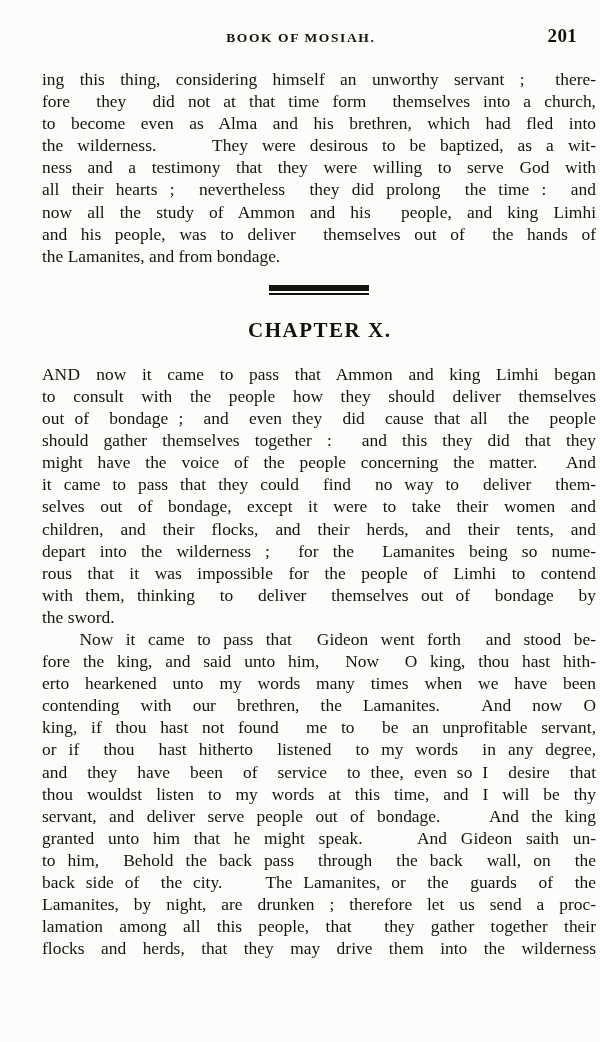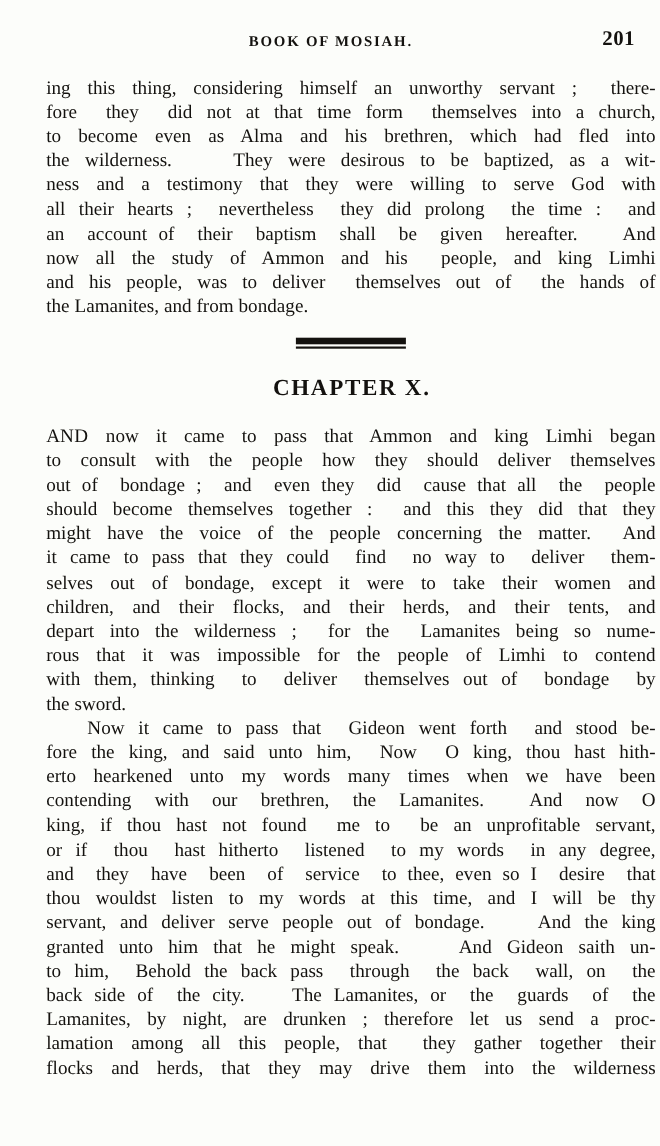--- a/index.html
+++ b/index.html
@@ -133,38 +133,37 @@
 
   <div class="textblock">
 
     <p class="para">
       <span class="line">ing this thing, considering himself an unworthy servant ;  there-</span>
       <span class="line">fore  they  did not at that time form  themselves into a church,</span>
       <span class="line">to become even as Alma and his brethren, which had fled into</span>
       <span class="line">the wilderness.    They were desirous to be baptized, as a wit-</span>
       <span class="line">ness and a testimony that they were willing to serve God with</span>
       <span class="line">all their hearts ;  nevertheless  they did prolong  the time :  and</span>
-      <span class="line">an  account of  their  baptism  shall  be  given  hereafter.    And</span>
       <span class="line">now all the study of Ammon and his  people, and king Limhi</span>
       <span class="line">and his people, was to deliver  themselves out of  the hands of</span>
       <span class="line last">the Lamanites, and from bondage.</span>
     </p>
 
     <div class="ornament">
       <div class="ornament-rule-thick"></div>
       <div class="ornament-rule-thin"></div>
     </div>
 
     <h2 class="chapter-heading">CHAPTER X.</h2>
 
     <p class="para">
       <span class="line"><span>A</span><span class="smallcaps">ND</span><span> now it came to pass that Ammon and king Limhi began</span></span>
       <span class="line">to consult with the people how they should deliver themselves</span>
       <span class="line">out of  bondage ;  and  even they  did  cause that all  the  people</span>
-      <span class="line">should become themselves together :  and this they did that they</span>
+      <span class="line">should gather themselves together :  and this they did that they</span>
       <span class="line">might have the voice of the people concerning the matter.  And</span>
       <span class="line">it came to pass that they could  find  no way to  deliver  them-</span>
       <span class="line">selves out of bondage, except it were to take their women and</span>
       <span class="line">children, and their flocks, and their herds, and their tents, and</span>
       <span class="line">depart into the wilderness ;  for the  Lamanites being so nume-</span>
       <span class="line">rous that it was impossible for the people of Limhi to contend</span>
       <span class="line">with them, thinking  to  deliver  themselves out of  bondage  by</span>
       <span class="line last">the sword.</span>
     </p>
 

